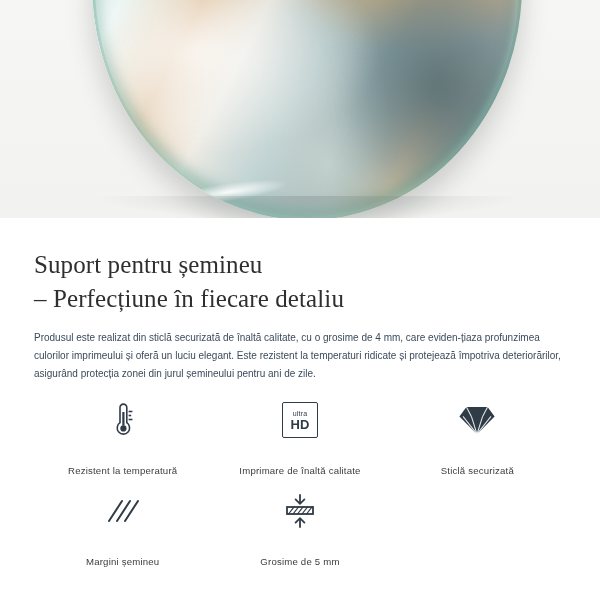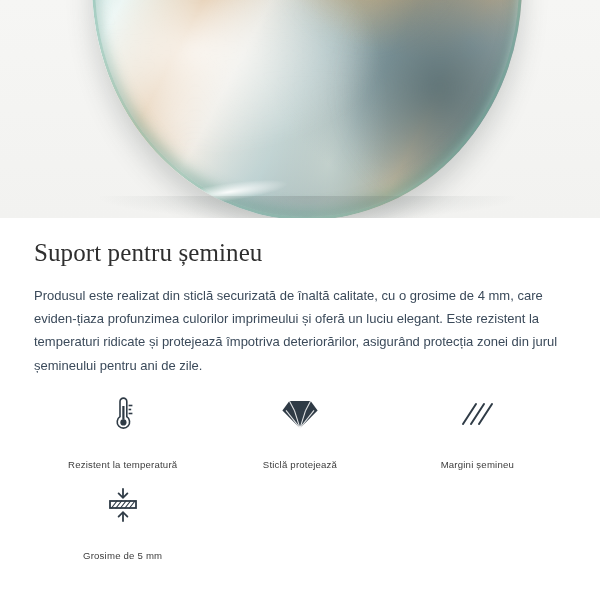--- a/index.html
+++ b/index.html
@@ -115,38 +115,38 @@
     left: 100px;
     top: 196px;
     width: 415px;
     height: 24px;
     background: radial-gradient(ellipse at 50% 0%, rgba(90,100,100,0.22) 0%, rgba(90,100,100,0) 72%);
   }
 
   
   .content {
     position: relative;
-    padding: 0 34px;
+    padding: 12px 34px;
   }
   .title {
     margin: 0;
     padding-top: 18px;
     font-family: "Liberation Serif", serif;
     font-size: 25px;
     line-height: 1.34;
     color: #2f2f2f;
     font-weight: 400;
     letter-spacing: 0.1px;
   }
   .title .line2 {
     display: block;
   }
   .desc {
     margin: 14px 0 0 0;
-    font-size: 13px;
+    font-size: 10px;
     line-height: 1.80;
     color: #3b4a5a;
     max-width: 532px;
   }
 
   
   .features {
     margin-top: 16px;
     display: grid;
     grid-template-columns: repeat(3, 1fr);
@@ -210,53 +210,63 @@
       <div class="disc-edge"></div>
       <div class="disc-glint"></div>
     </div>
     <div class="hero-shadow"></div>
   </div>
 
   <div class="content">
 
     <h1 class="title">
       <span>Suport pentru șemineu</span>
+      <span class="line2">– Perfecțiune în fiecare detaliu</span>
     </h1>
 
     <p class="desc">Produsul este realizat din sticlă securizată de înaltă calitate, cu o grosime de 4 mm, care eviden-țiaza profunzimea culorilor imprimeului și oferă un luciu elegant. Este rezistent la temperaturi ridicate și protejează împotriva deteriorărilor, asigurând protecția zonei din jurul șemineului pentru ani de zile.</p>
 
     <div class="features">
 
       <div class="feature">
         <div class="icon">
           <svg width="34" height="36" viewBox="0 0 34 36" fill="none" stroke="#2f3b46" stroke-width="1.6">
             <path d="M14 5.5a3.4 3.4 0 0 1 6.8 0v15.2a6.2 6.2 0 1 1-6.8 0z"></path>
             <circle cx="17.4" cy="26.4" r="3.1" fill="#2f3b46" stroke="none"></circle>
             <line x1="17.4" y1="10" x2="17.4" y2="23.6" stroke-width="2.2"></line>
             <line x1="22.6" y1="9.5" x2="26.4" y2="9.5"></line>
             <line x1="22.6" y1="13.5" x2="25.2" y2="13.5"></line>
             <line x1="22.6" y1="17.5" x2="26.4" y2="17.5"></line>
           </svg>
         </div>
         <div class="caption">Rezistent la temperatură</div>
       </div>
 
+      <div class="feature">
+        <div class="icon">
+          <div class="ultrahd">
+            <span class="u1">ultra</span>
+            <span class="u2">HD</span>
+          </div>
+        </div>
+        <div class="caption">Imprimare de înaltă calitate</div>
+      </div>
 
 
       <div class="feature">
         <div class="icon">
           <svg width="38" height="34" viewBox="0 0 38 34" fill="#2f3b46">
             <path d="M8.4 4h21.2l7 9.4L19 31.2 1.4 13.4z"></path>
             <path d="M8.4 4 5 13.4h28l-3.4-9.4" fill="#2f3b46"></path>
             <path d="M5 13.4 19 31.2l14-17.8" fill="none" stroke="#ffffff" stroke-width="1.1" opacity="0.85"></path>
             <path d="M13.4 13.4 19 31.2l5.6-17.8" fill="none" stroke="#ffffff" stroke-width="1.1" opacity="0.85"></path>
             <path d="M8.4 4l5 9.4M29.6 4l-5 9.4" stroke="#ffffff" stroke-width="1.1" opacity="0.85" fill="none"></path>
           </svg>
         </div>
-        <div class="caption">Sticlă protejează</div>
+        <div class="caption">Sticlă securizată</div>
       </div>
 
       <div class="feature">
         <div class="icon">
           <svg width="36" height="30" viewBox="0 0 36 30" fill="none" stroke="#2f3b46" stroke-width="2" stroke-linecap="round">
             <line x1="4" y1="25" x2="17" y2="5"></line>
             <line x1="12" y1="25" x2="25" y2="5"></line>
             <line x1="20" y1="25" x2="33" y2="5"></line>
           </svg>
         </div>

